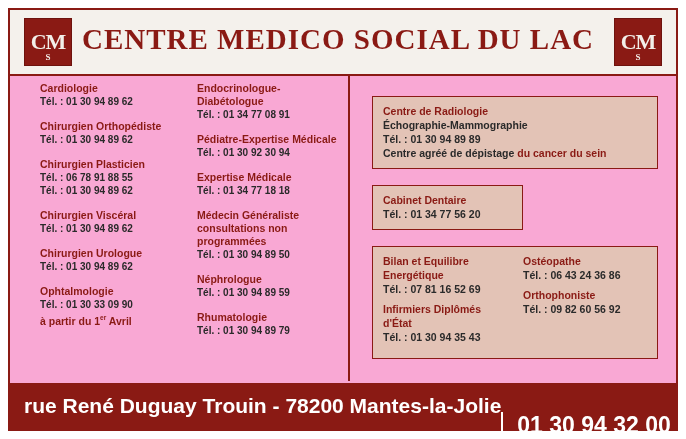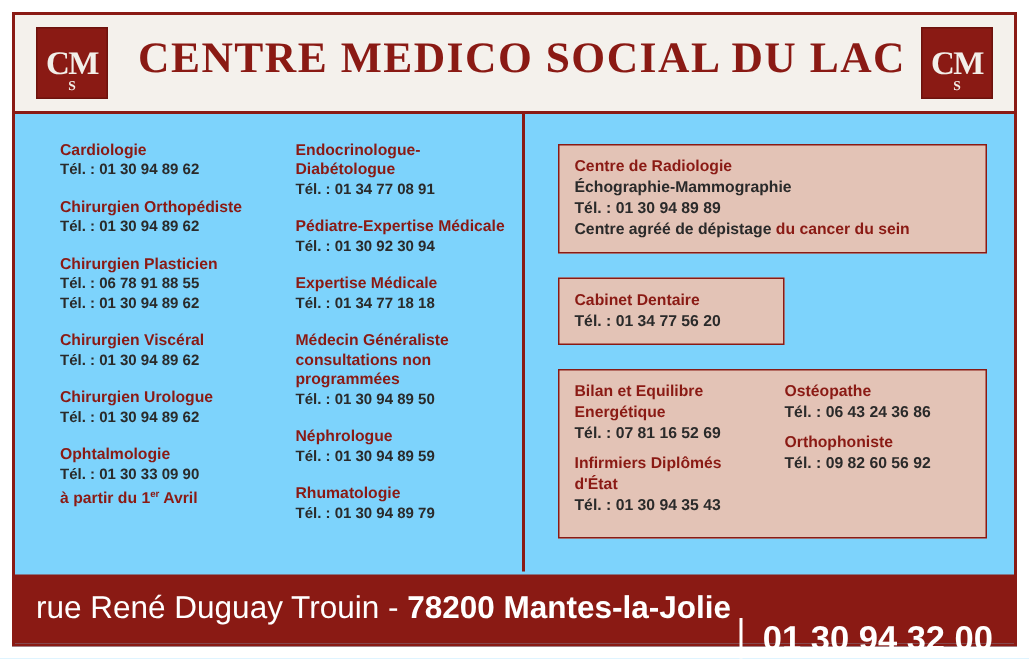--- a/index.html
+++ b/index.html
@@ -12,21 +12,21 @@
     height: 439px;
     font-family: "Liberation Sans", sans-serif;
     overflow: hidden;
   }
   .sign {
     position: absolute;
     left: 8px;
     top: 8px;
     width: 670px;
     height: 423px;
-    background: #7dd3fc;
+    background: #f9a8d4;
     border: 2px solid #8a1a14;
     box-sizing: border-box;
   }
   
   .header {
     position: relative;
     height: 64px;
     border-bottom: 2px solid #8a1a14;
     background: #f4f1ec;
   }
@@ -54,41 +54,41 @@
     transform: translateX(-50%);
     font-size: 9px;
     line-height: 9px;
     letter-spacing: 0;
   }
   .header-title {
     position: absolute;
     left: 72px;
     right: 72px;
     top: 13px;
-    text-align: right;
+    text-align: left;
     color: #8a1a14;
     font-family: "Liberation Serif", serif;
     font-weight: bold;
     font-size: 29px;
     letter-spacing: 1px;
     text-transform: uppercase;
     white-space: nowrap;
   }
   
   .body {
     position: absolute;
     top: 66px;
     bottom: 48px;
     left: 0;
     right: 0;
     display: flex;
   }
   .left-col {
     width: 340px;
-    padding: 18px 8px 0 30px;
+    padding: 6px 8px 0 30px;
     box-sizing: border-box;
     display: flex;
     gap: 14px;
     border-right: 2px solid #8a1a14;
   }
   .col {
     width: 150px;
   }
   .right-col {
     flex: 1;
@@ -153,21 +153,21 @@
     align-items: center;
     padding: 0 14px;
     box-sizing: border-box;
   }
   .footer .addr {
     flex: 1;
     font-family: "Liberation Sans", sans-serif;
     font-size: 21px;
     white-space: nowrap;
   }
-  .footer .addr .street { font-weight: normal; text-align: right; }
+  .footer .addr .street { font-weight: bold; text-align: right; }
   .footer .addr .city { font-weight: bold; }
   .footer .phone {
     border-left: 2px solid #ffffff;
     padding-left: 14px;
     font-size: 23px;
     font-weight: bold;
     white-space: nowrap;
     margin-top: 39px;
   }
   sup { font-size: 0.62em; vertical-align: super; }

